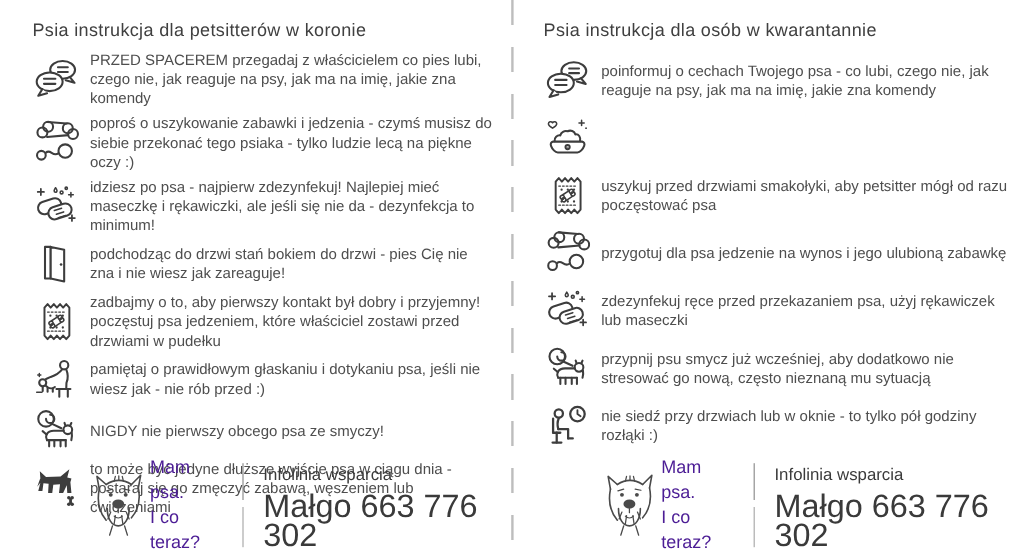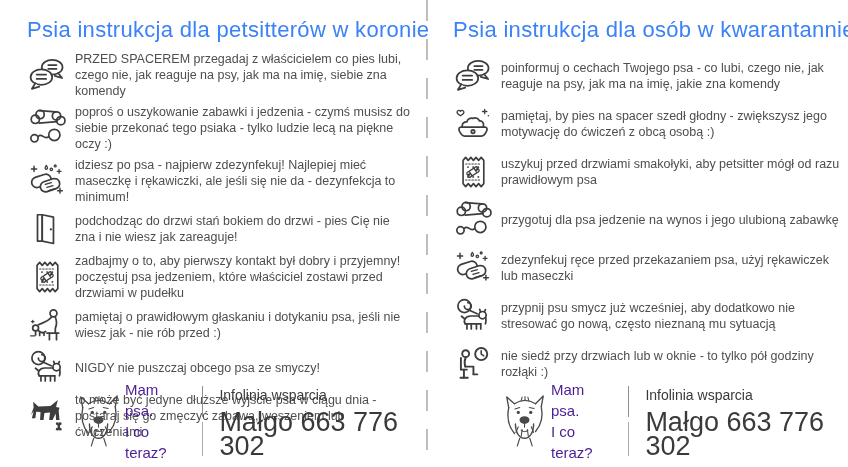--- a/index.html
+++ b/index.html
@@ -8,21 +8,21 @@
     font-family:"Liberation Sans",sans-serif;overflow:hidden;
   }
   .center-divider{
     position:absolute;left:426px;top:0;bottom:0;width:2px;
     background:repeating-linear-gradient(to bottom,#bdbdbd 0 21px,transparent 21px 39px);
   }
   .col{position:absolute;top:0;height:467px;width:402px;}
   .col.left{left:24px;}
   .col.right{left:450px;}
   .col-title{
-    margin:17px 0 8px 3px;font-size:22px;font-weight:500;color:#3b82f6;
+    margin:17px 0 8px 3px;font-size:15px;font-weight:500;color:#404040;
     letter-spacing:.3px;white-space:nowrap;
   }
   .col.right .col-title{margin-bottom:14px;}
   .row{display:flex;align-items:center;min-height:38px;margin-bottom:5px;}
   .col.right .row{margin-bottom:10px;}
   .row .icon{
     flex:0 0 46px;height:38px;display:flex;align-items:center;justify-content:center;
     color:#3d3d3d;
   }
   .row .icon svg{width:38px;height:38px;display:block;}
@@ -202,21 +202,21 @@
 
   <div class="col left">
     <div class="col-title">Psia instrukcja dla petsitterów w koronie</div>
 
     <div class="row">
       <span class="icon">
           <svg viewBox="0 0 44 44">
             <use href="#i-chat"></use>
           </svg>
         </span>
-      <p>PRZED SPACEREM przegadaj z właścicielem co pies lubi, czego nie, jak reaguje na psy, jak ma na imię, siebie zna komendy</p>
+      <p>PRZED SPACEREM przegadaj z właścicielem co pies lubi, czego nie, jak reaguje na psy, jak ma na imię, jakie zna komendy</p>
     </div>
     <div class="row">
       <span class="icon">
           <svg viewBox="0 0 44 44">
             <use href="#i-bone-toy"></use>
           </svg>
         </span>
       <p>poproś o uszykowanie zabawki i jedzenia - czymś musisz do siebie przekonać tego psiaka - tylko ludzie lecą na piękne oczy :)</p>
     </div>
     <div class="row">
@@ -250,21 +250,21 @@
           </svg>
         </span>
       <p>pamiętaj o prawidłowym głaskaniu i dotykaniu psa, jeśli nie wiesz jak - nie rób przed :)</p>
     </div>
     <div class="row">
       <span class="icon">
           <svg viewBox="0 0 44 44">
             <use href="#i-leash"></use>
           </svg>
         </span>
-      <p>NIGDY nie puszczaj obcego psa ze smyczy!</p>
+      <p>NIGDY nie pierwszy obcego psa ze smyczy!</p>
     </div>
     <div class="row">
       <span class="icon">
           <svg viewBox="0 0 44 44">
             <use href="#i-blackdog"></use>
           </svg>
         </span>
       <p>to może być  jedyne dłuższe wyjście psa w ciągu dnia - postaraj się go zmęczyć zabawą, węszeniem lub ćwiczeniami</p>
     </div>
 
@@ -296,29 +296,28 @@
           </svg>
         </span>
       <p>poinformuj o cechach Twojego psa - co lubi, czego nie, jak reaguje na psy, jak ma na imię, jakie zna komendy</p>
     </div>
     <div class="row">
       <span class="icon">
           <svg viewBox="0 0 44 44">
             <use href="#i-bowl"></use>
           </svg>
         </span>
-      <p>pamiętaj, by pies na spacer szedł głodny - zwiększysz jego motywację do ćwiczeń z obcą osobą :)</p>
     </div>
     <div class="row">
       <span class="icon">
           <svg viewBox="0 0 44 44">
             <use href="#i-treats"></use>
           </svg>
         </span>
-      <p>uszykuj przed drzwiami smakołyki, aby petsitter mógł od razu prawidłowym psa</p>
+      <p>uszykuj przed drzwiami smakołyki, aby petsitter mógł od razu poczęstować psa</p>
     </div>
     <div class="row">
       <span class="icon">
           <svg viewBox="0 0 44 44">
             <use href="#i-bone-toy"></use>
           </svg>
         </span>
       <p>przygotuj dla psa jedzenie na wynos i jego ulubioną zabawkę</p>
     </div>
     <div class="row">

